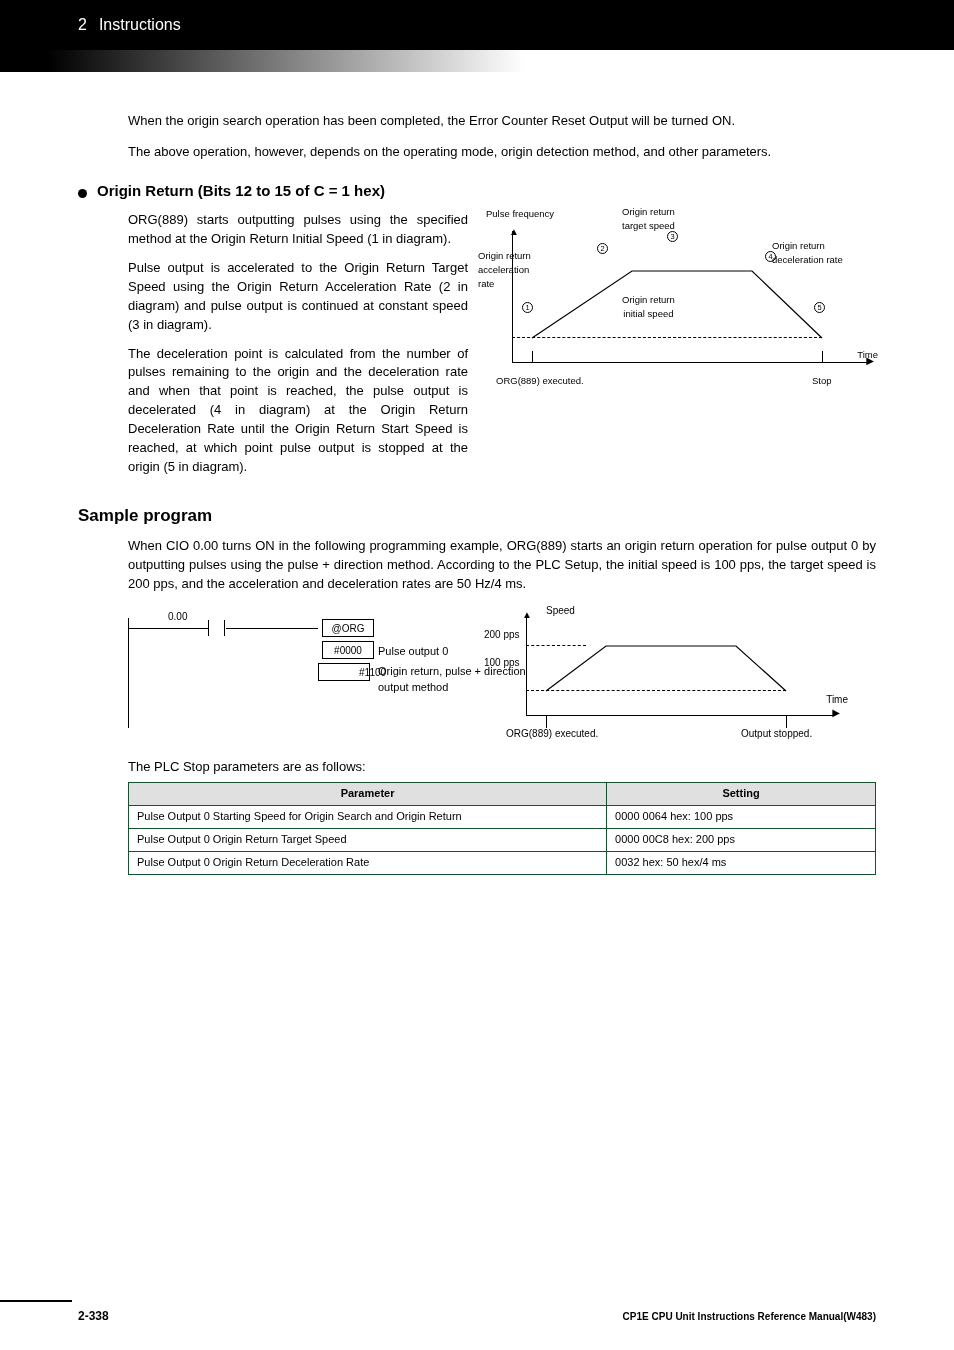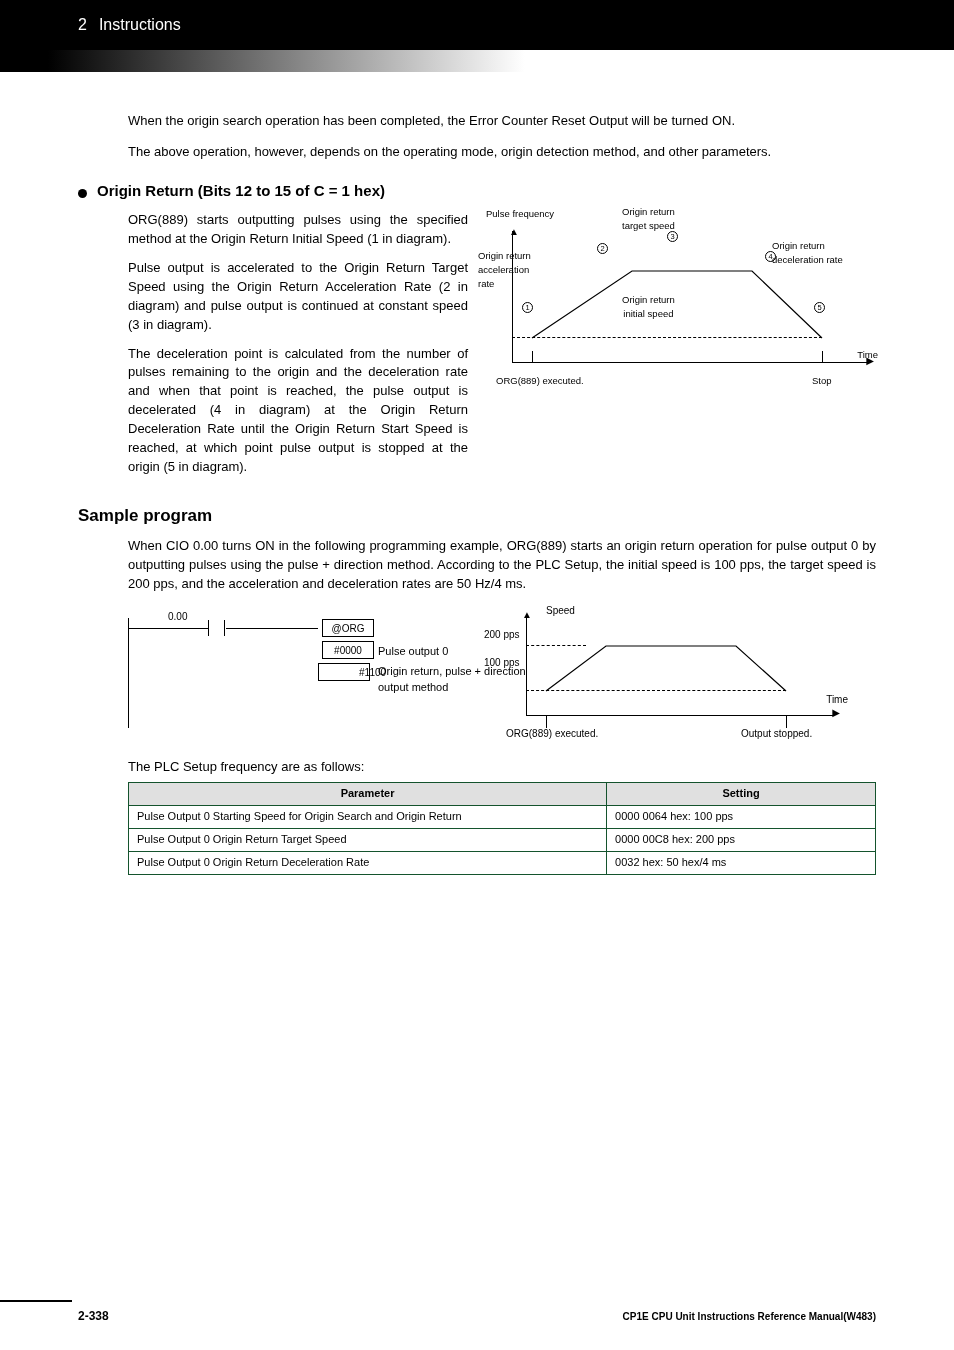--- a/index.html
+++ b/index.html
@@ -216,21 +216,21 @@
       <span class="sc-label" style="right:-2px; bottom:38px;">Time</span>
 
       <div class="vtick" style="left:70px; bottom:18px; height:12px;"></div>
       <div class="vtick" style="left:310px; bottom:18px; height:12px;"></div>
 
       <span class="sc-label" style="left:30px; bottom:4px;">ORG(889) executed.</span>
       <span class="sc-label" style="left:265px; bottom:4px;">Output stopped.</span>
     </div>
   </div>
 
-  <p class="table-intro">The PLC Setup frequency are as follows:</p>
+  <p class="table-intro">The PLC Stop parameters are as follows:</p>
 
   <table class="params">
     <thead>
       <tr>
         <th style="width:64%;">Parameter</th>
         <th>Setting</th>
       </tr>
     </thead>
     <tbody>
       <tr>

